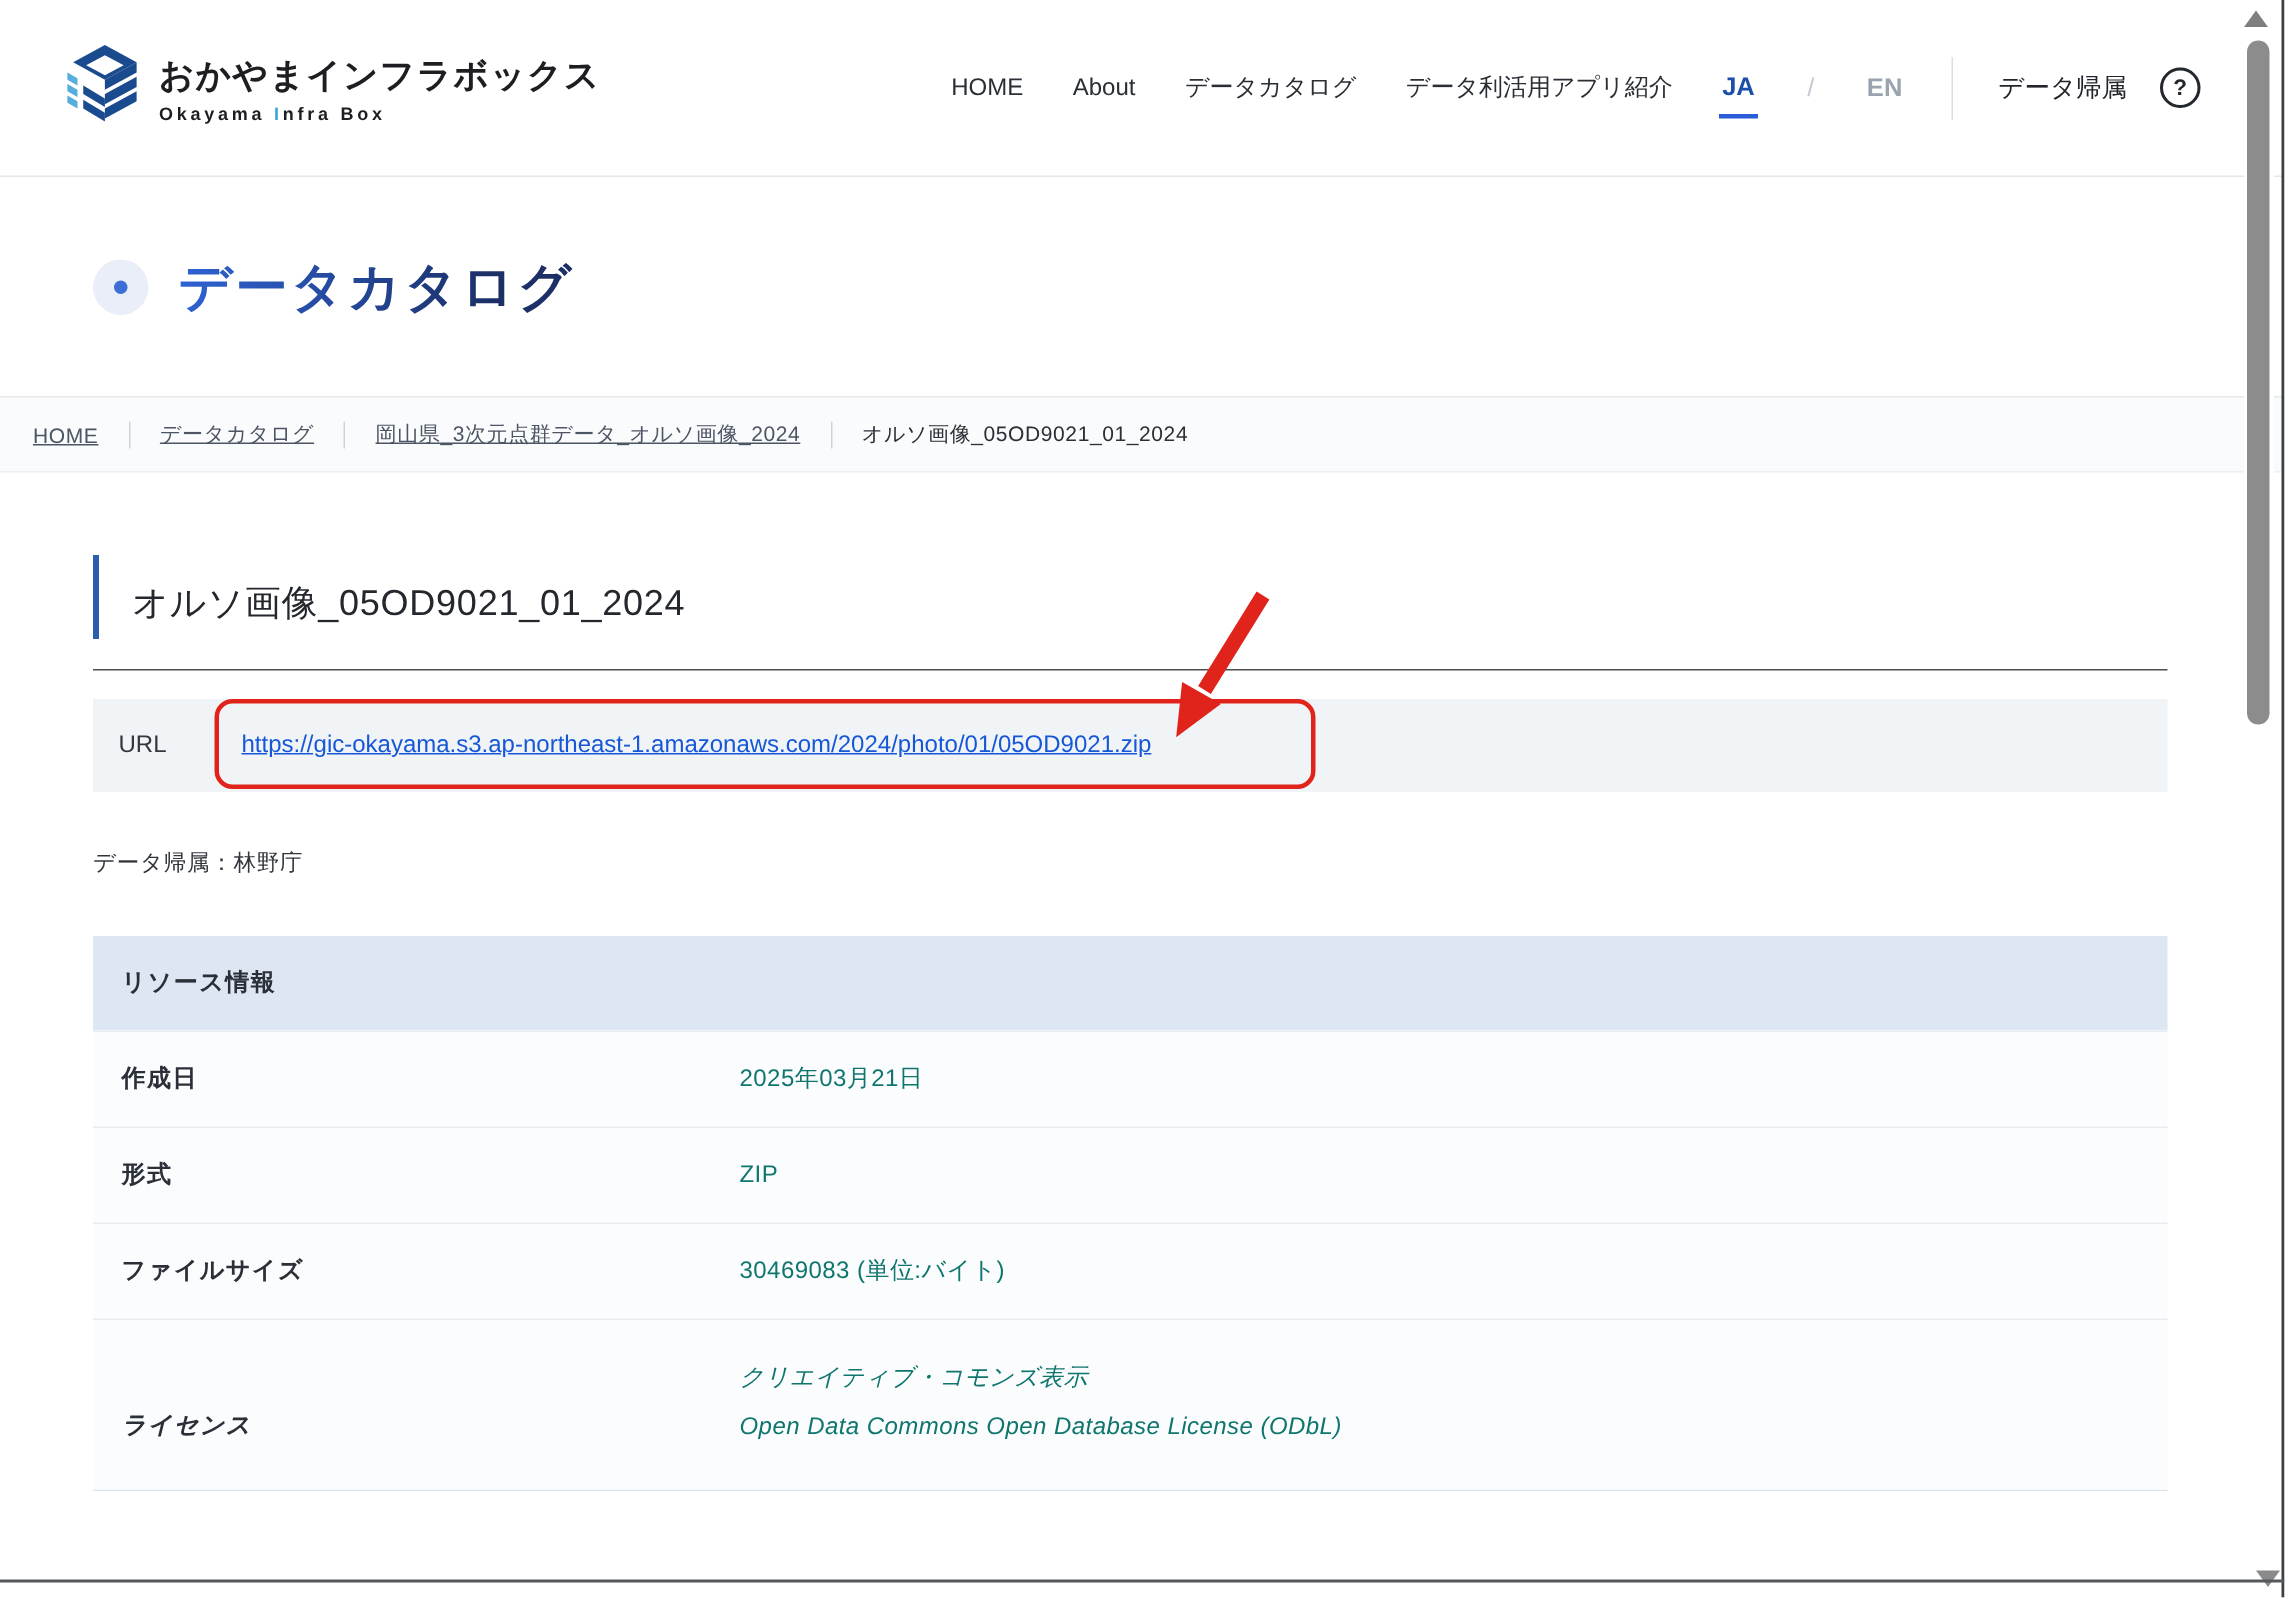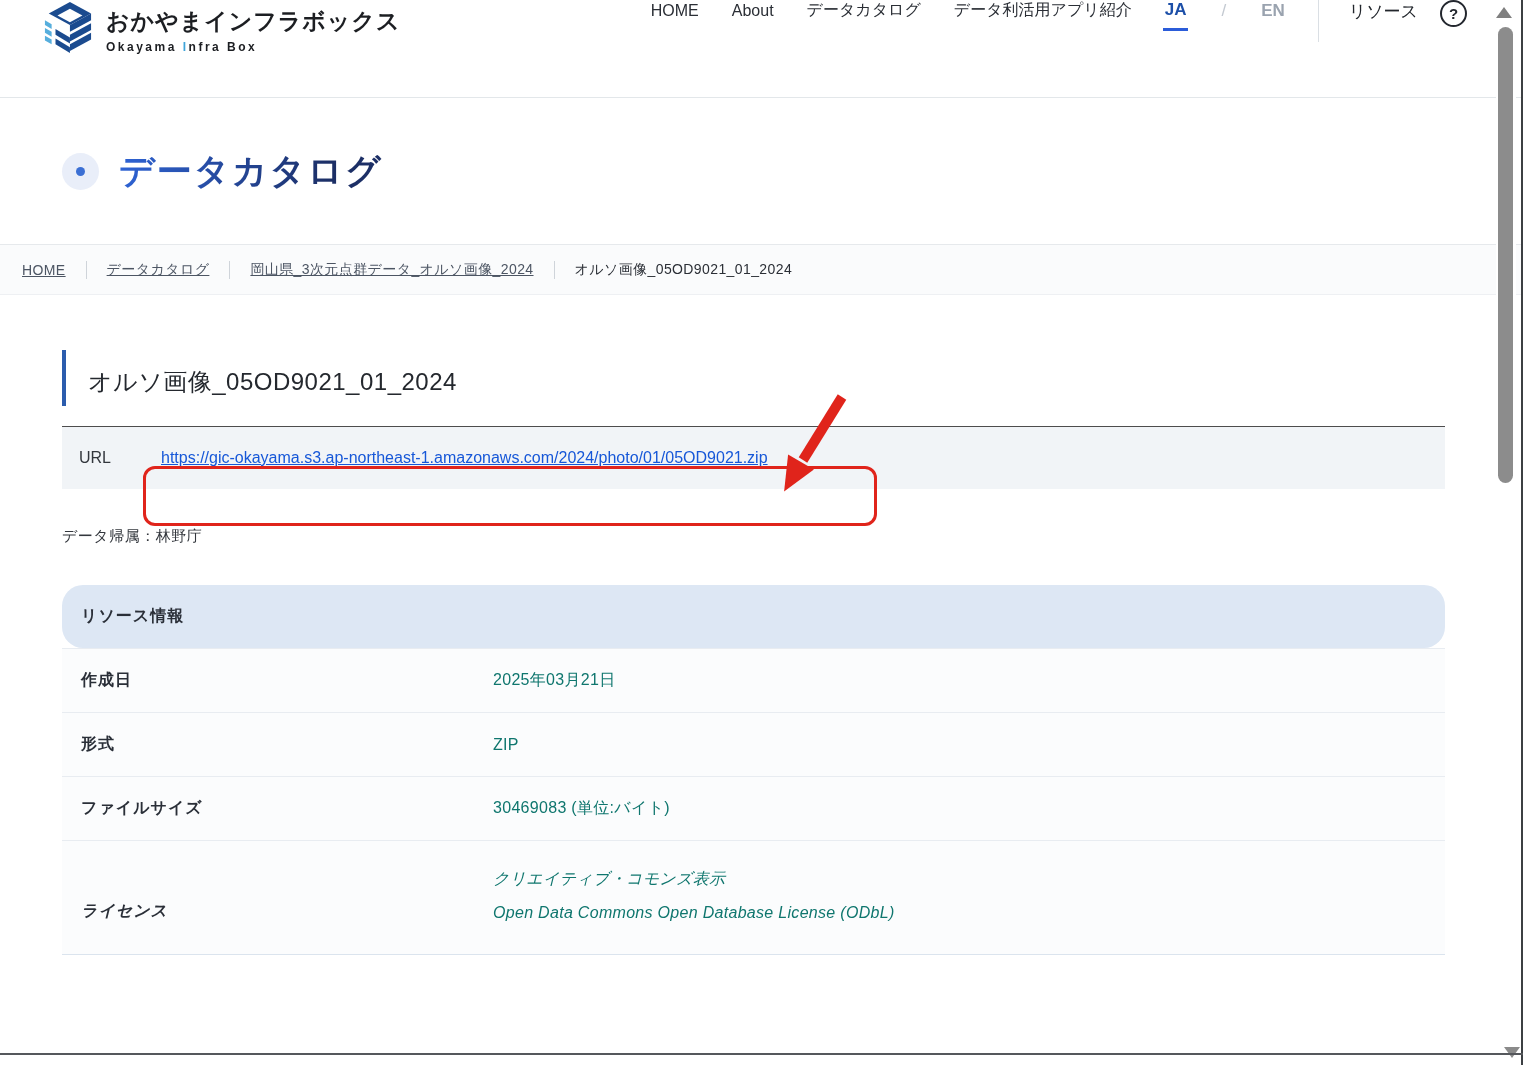--- a/index.html
+++ b/index.html
@@ -1,20 +1,20 @@
 <!DOCTYPE html>
 <html><head>
 <meta charset="utf-8">
 <style>
   * { margin:0; padding:0; box-sizing:border-box; }
   body { font-family:"Liberation Sans","DejaVu Sans",sans-serif; background:#fff; }
   .page { position:relative; width:1523px; height:1065px; background:#fff; overflow:hidden; }
 
   
-  .header { height:98px; display:flex; align-items:flex-start; padding:0 56px 0 43px;
+  .header { height:118px; display:flex; align-items:center; padding:0 56px 0 43px;
             border-bottom:1px solid #e3e7ea; background:#fff; }
   .logo { display:flex; align-items:center; gap:13px; cursor:pointer; }
   .logo-text-title { font-size:23px; font-weight:bold; color:#1c1e22; letter-spacing:1px; }
   .logo-text-sub { font-size:12px; font-weight:bold; color:#1c1e22; letter-spacing:2.5px; margin-top:3px; }
   .logo-text-sub .accent { color:#3fa4d9; }
 
   .nav { margin-left:auto; display:flex; align-items:center; gap:33px; }
   .nav-item { font-size:16px; color:#2a2e35; cursor:pointer; white-space:nowrap; }
 
   .lang { display:flex; align-items:center; margin-left:33px; font-size:17px; font-weight:bold;gap:27px; }
@@ -46,30 +46,30 @@
 
   
   .content { padding:0 78px 0 62px; }
 
   .resource-block { margin-top:55px; border-left:4px solid #2b5cad; padding:4px 0 8px 22px; }
   .resource-label { font-size:15px; color:#9ba1ac; letter-spacing:1px; }
   .resource-title { font-size:24px; color:#24282e; margin-top:12px; letter-spacing:0.5px; }
 
   .dark-divider { border:none; border-top:1px solid #4d4d4d; margin-top:20px; }
 
-  .url-row { height:62px; background:#f1f4f7; display:flex; align-items:center; }
+  .url-row { margin-top:19px; height:62px; background:#f1f4f7; display:flex; align-items:center; }
   .url-label { font-size:16px; color:#33373d; padding-left:17px; width:99px; }
   .url-link { font-size:16px; color:#1657d8; text-decoration:underline; cursor:pointer; }
 
   .attribution { margin-top:38px; font-size:15px; color:#33373d; letter-spacing:0.5px; }
 
   
   .info-table { margin-top:39px; border-bottom:1px solid #dbe4ee; }
   .table-header { height:63px; background:#dde7f4; display:flex; align-items:center;
-                  padding-left:19px; font-size:16px; font-weight:bold; color:#2a2f38; letter-spacing:1px;border-radius:21px; }
+                  padding-left:19px; font-size:16px; font-weight:bold; color:#2a2f38; letter-spacing:1px; }
   .table-row { display:flex; background:#fbfcfd; border-top:1px solid #e8ecf1; }
   .table-row:first-of-type { border-top:none; }
   .row-std { height:64px; align-items:center; }
   .row-tall { padding:28px 0 32px 0; align-items:flex-end;font-style:italic; }
   .row-label { width:431px; padding-left:19px; font-size:16px; font-weight:bold; color:#2a2f38; letter-spacing:1px; }
   .row-value { font-size:16px; color:#0f766e; letter-spacing:0.3px; }
   .row-value .line2 { margin-top:14px; }
 
   
   .red-rect { position:absolute; left:143px; top:466px; width:734px; height:60px;
@@ -127,21 +127,21 @@
       <span class="nav-item">データカタログ</span>
       <span class="nav-item">データ利活用アプリ紹介</span>
     </nav>
 
     <div class="lang">
       <span class="lang-ja">JA</span>
       <span class="lang-sep">/</span>
       <span class="lang-en">EN</span>
     </div>
     <div class="header-divider"></div>
-    <span class="login">リソース</span>
+    <span class="login">データ帰属</span>
     <div class="help-icon">?</div>
   </div>
 
   <div class="title-band">
     <div class="title-dot"></div>
     <h1 class="page-title">データカタログ</h1>
   </div>
 
   <div class="breadcrumb">
     <span class="crumb-link">HOME</span>

